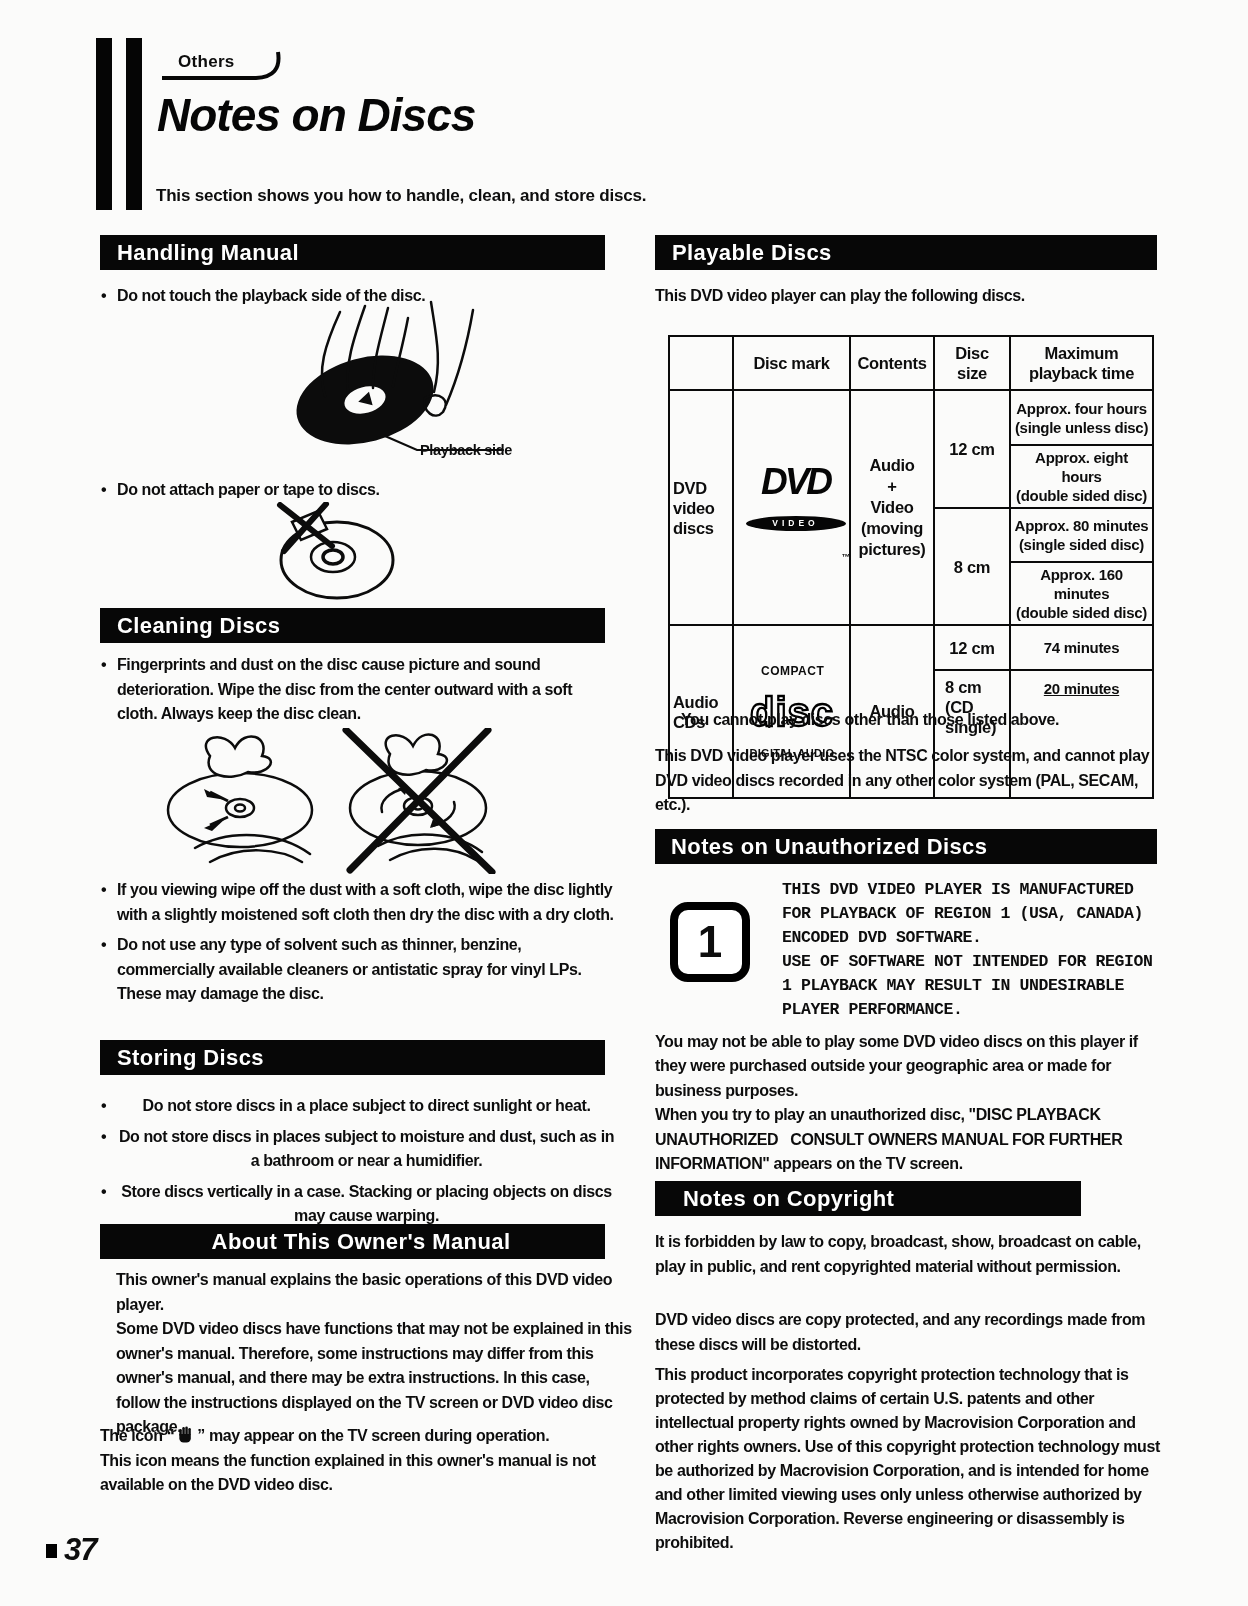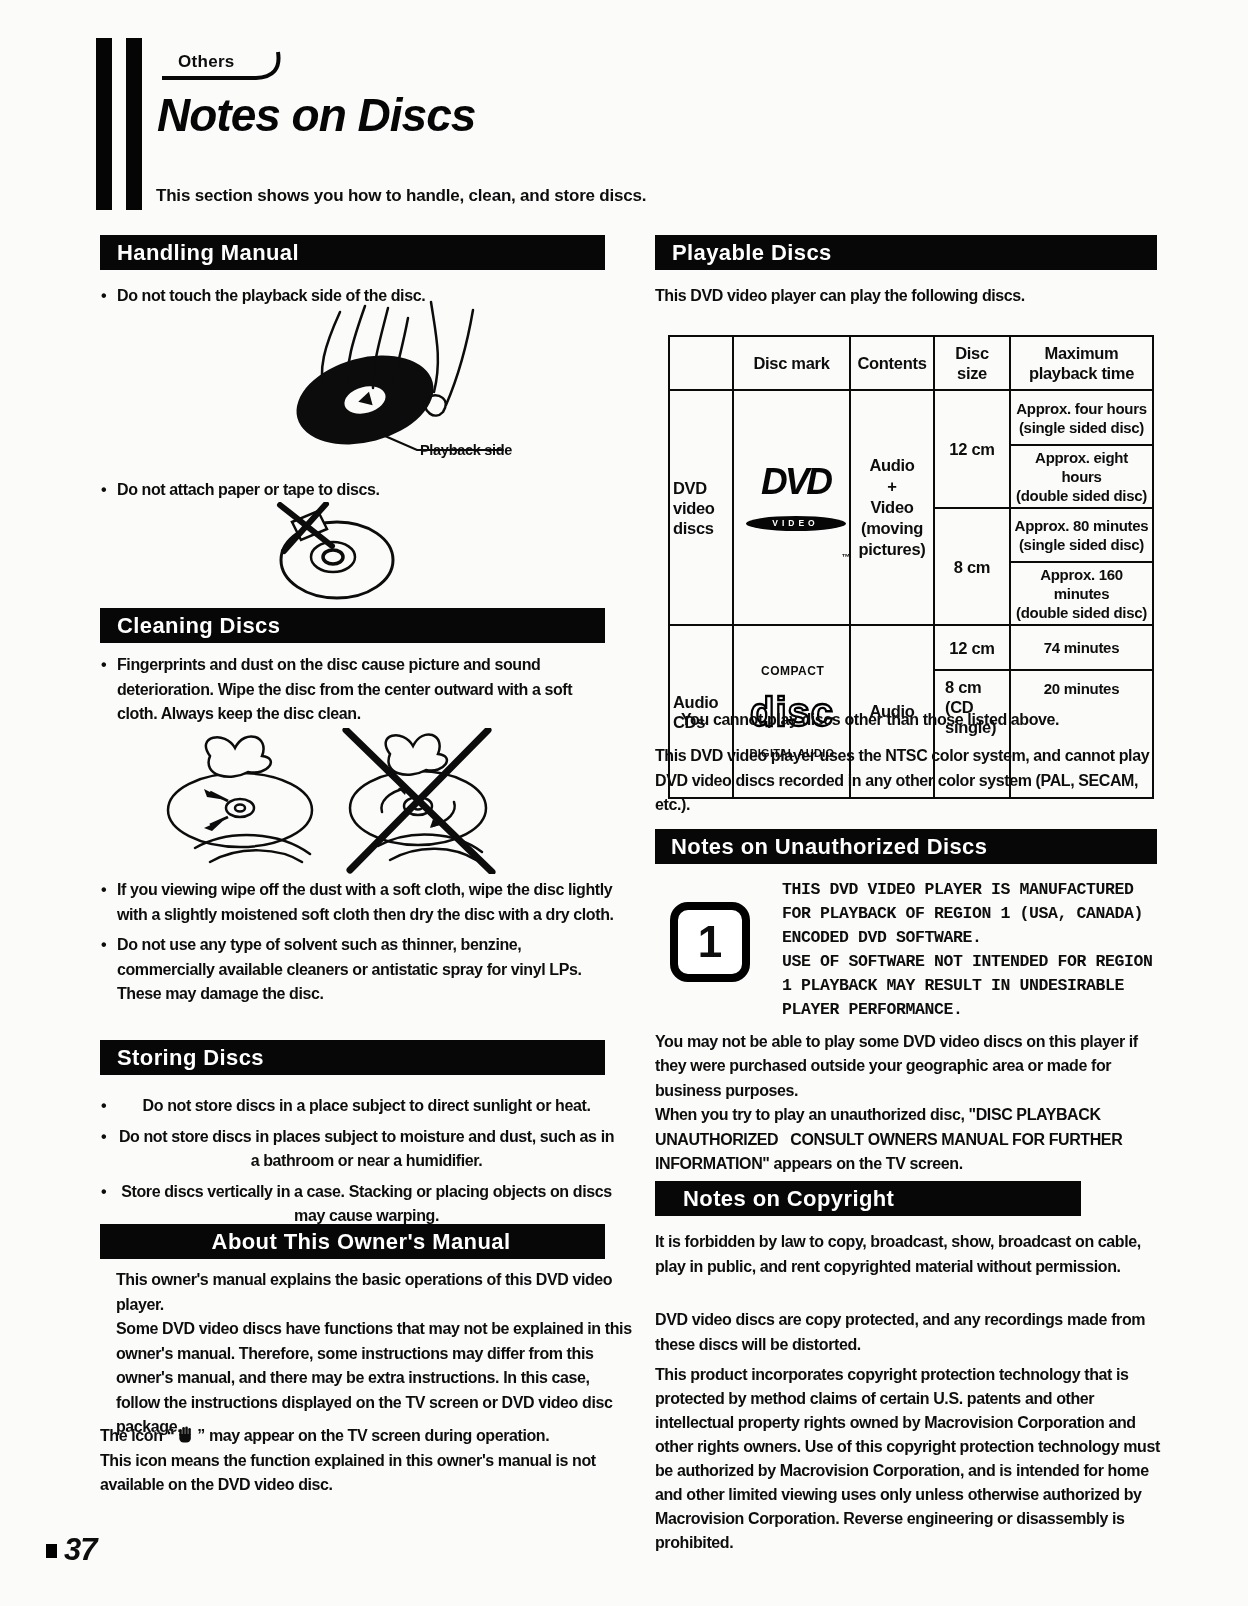--- a/index.html
+++ b/index.html
@@ -231,21 +231,21 @@
         <span class="tm">™</span>
       </div>
     </td>
     <td class="cmid" rowspan="4">Audio
 +
 Video
 (moving
 pictures)</td>
     <td class="csize" rowspan="2">12 cm</td>
     <td class="ctime">Approx. four hours
-(single sided disc)</td>
+(single unless disc)</td>
   </tr>
   <tr style="height:56px;">
     <td class="ctime">Approx. eight hours
 (double sided disc)</td>
   </tr>
   <tr style="height:54px;">
     <td class="csize" rowspan="2">8 cm</td>
     <td class="ctime">Approx. 80 minutes
 (single sided disc)</td>
   </tr>
@@ -264,21 +264,21 @@
       </div>
     </td>
     <td class="cmid" rowspan="2">Audio</td>
     <td class="csize">12 cm</td>
     <td class="ctime">74 minutes</td>
   </tr>
   <tr style="height:76px;">
     <td class="csize cdsingle" style="vertical-align:top;padding-top:6px;">8 cm
 (CD
 single)</td>
-    <td class="ctime" style="vertical-align:top;padding-top:8px;">20 minutes</td>
+    <td class="ctime" style="vertical-align:top;padding-top:8px;text-decoration:underline;">20 minutes</td>
   </tr>
 </tbody>
   </table>
 
 <div class="abs para" style="left:681px;top:708px;width:510px;">You cannot play discs other than those listed above.</div>
 <div class="abs para" style="left:655px;top:744px;width:510px;">This DVD video player uses the NTSC color system, and cannot play DVD video discs recorded in any other color system (PAL, SECAM, etc.).</div>
 
 <div class="abs bar" style="left:655px;top:829px;width:502px;padding-left:16px;">Notes on Unauthorized Discs</div>
 
 <div class="abs region" style="left:670px;top:902px;">

